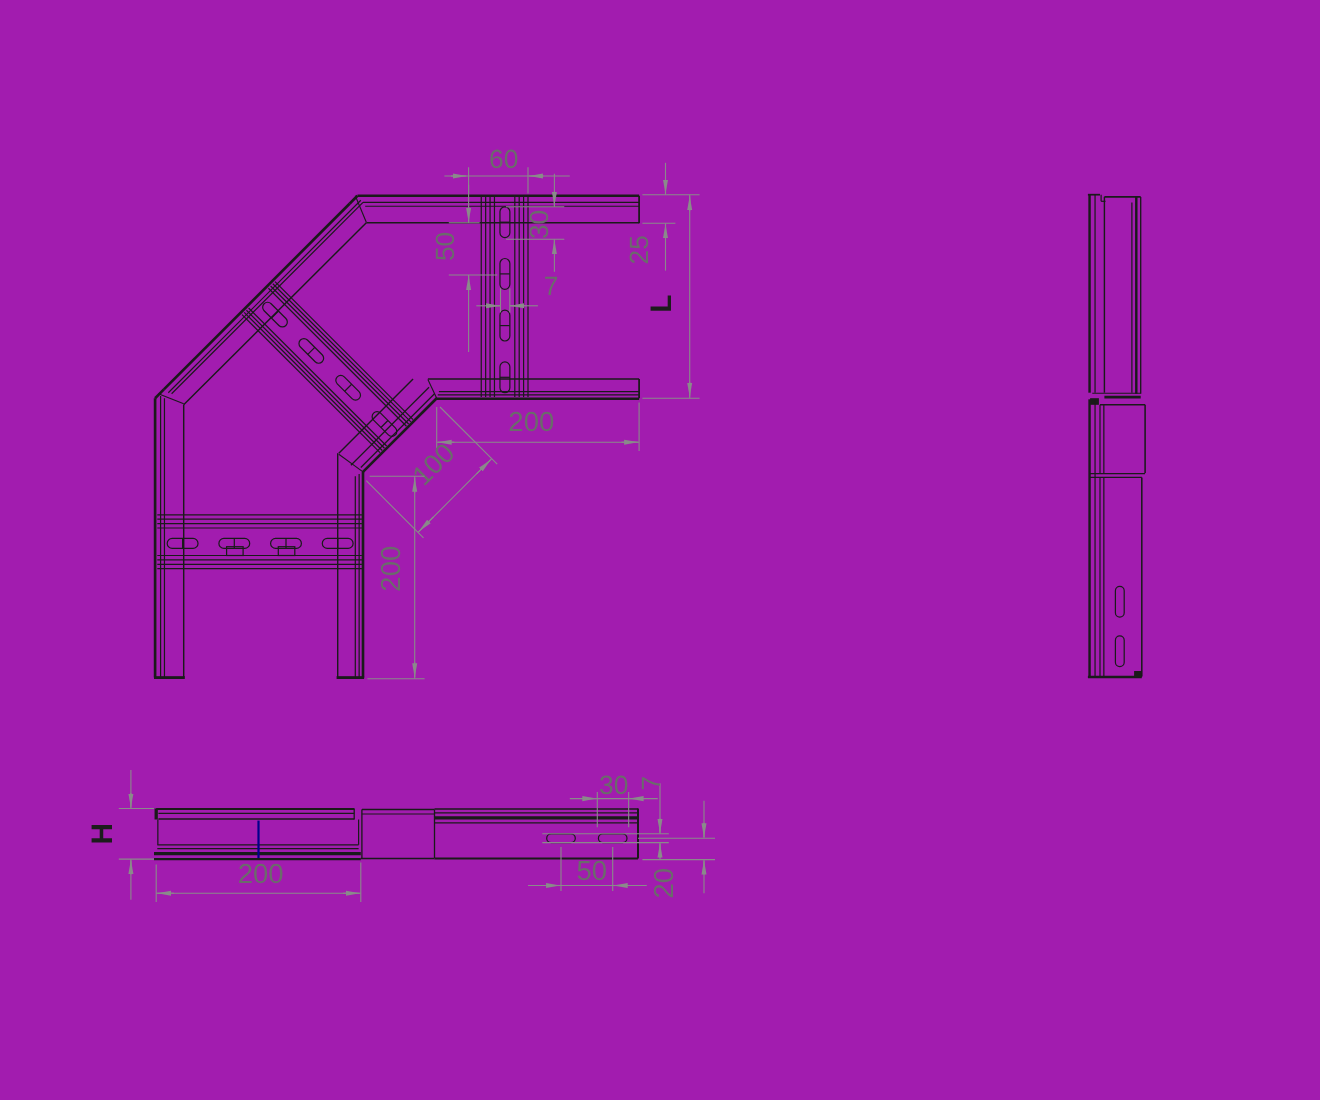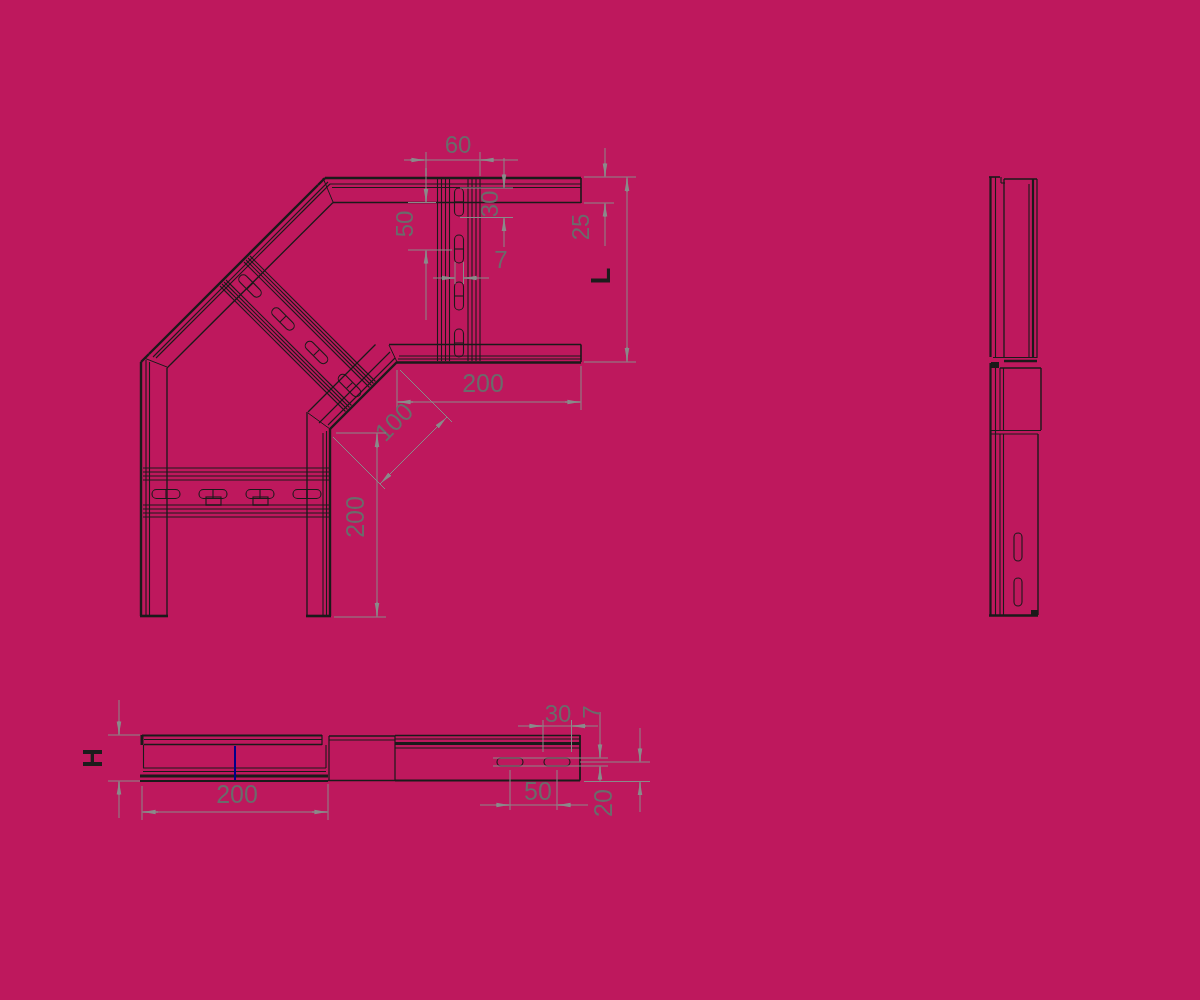--- a/index.html
+++ b/index.html
@@ -1,16 +1,16 @@
 <!DOCTYPE html>
 <html><head>
 <meta charset="utf-8">
 <style>
   html,body{margin:0;padding:0;background:#ffffff;}
-  .stage{width:1200px;height:1000px;position:relative;background:#be185d;overflow:hidden;text-decoration:underline;}
+  .stage{width:1200px;height:1000px;position:relative;background:#a21caf;overflow:hidden;text-decoration:underline;}
   svg{display:block;}
   text{font-family:"Liberation Sans","DejaVu Sans",sans-serif;}
   .dimtxt{fill:#6b6b6b;font-size:24px;}
   .dimtxt-big{fill:#6b6b6b;font-size:25px;}
   .lettertxt{fill:#1c1c1c;font-size:27px;font-weight:bold;}
   .geo{stroke:#1a1a1a;fill:none;}
   .dim{stroke:#8a8a8a;fill:none;stroke-width:1;}
 </style>
 </head>
 <body>

